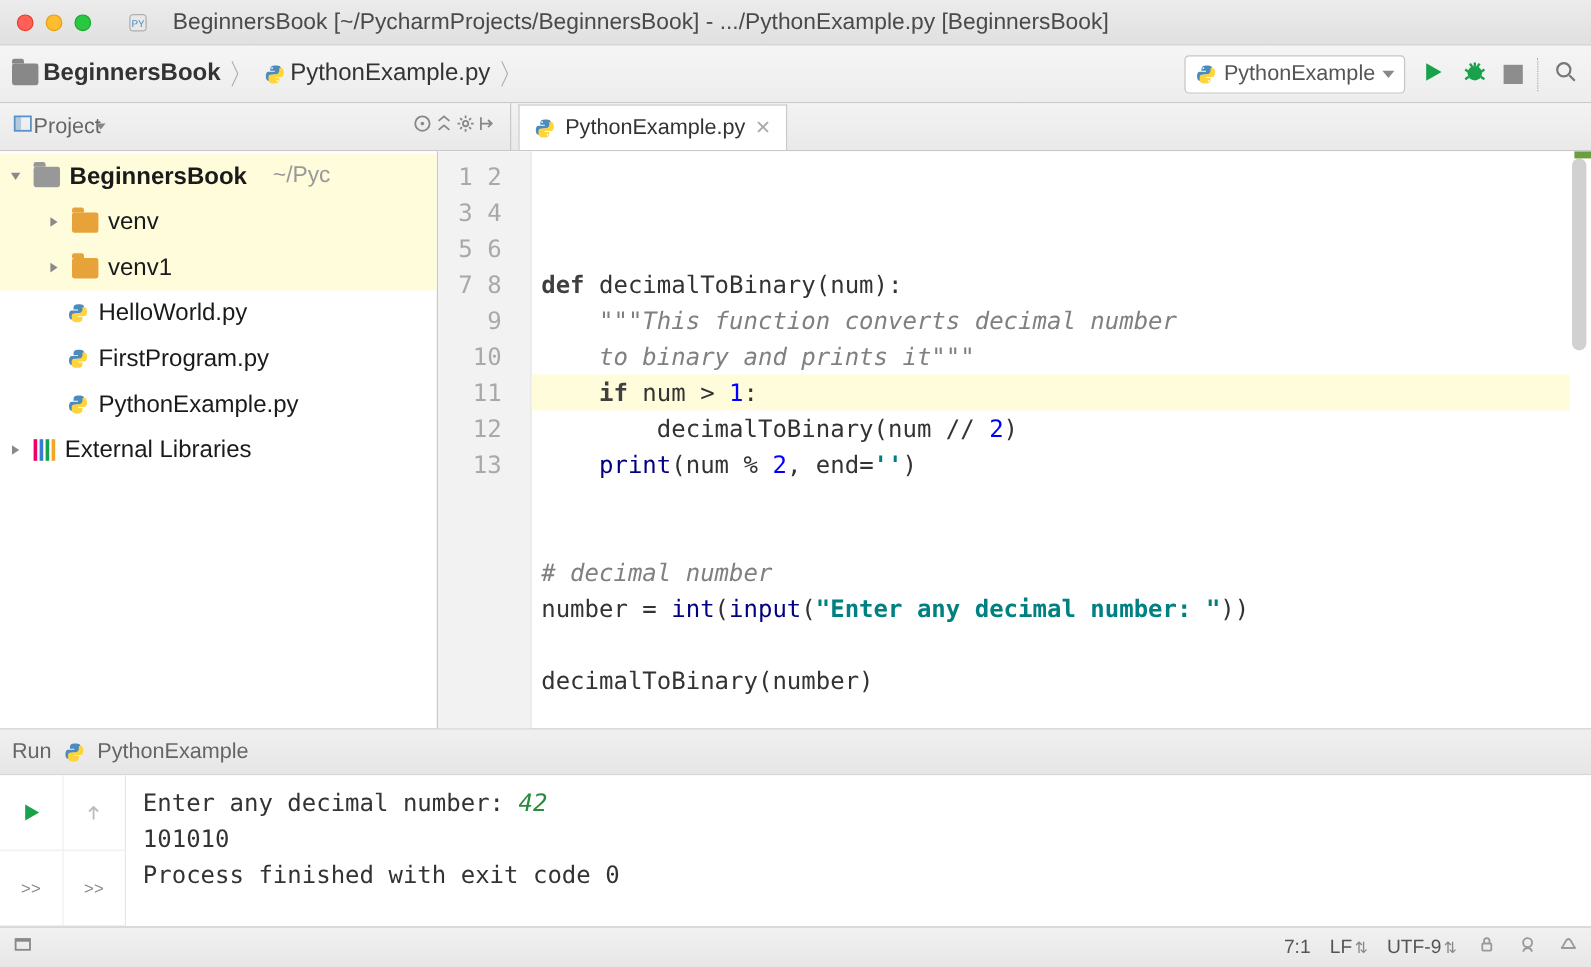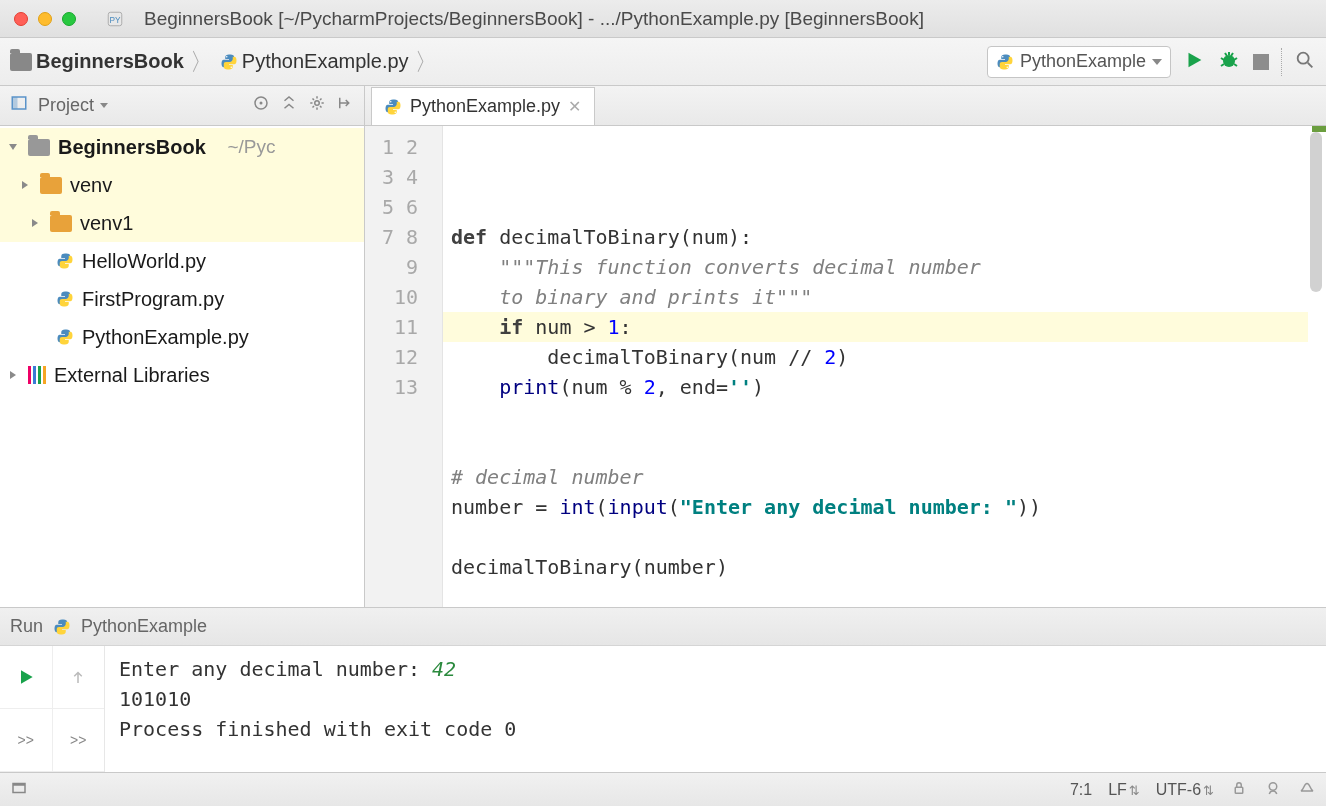--- a/index.html
+++ b/index.html
@@ -56,21 +56,21 @@
 .bug-icon svg{width:24px;height:24px;}
 .stop-btn{width:16px;height:16px;background:#8d8d8d;}
 .divider{width:1px;height:28px;border-left:1px dotted #aaa;}
 .search-icon svg{width:22px;height:22px;}
 
 .midbar{
   height:40px;background:linear-gradient(#f3f3f3,#e9e9e9);border-bottom:1px solid #c9c9c9;
   display:flex;align-items:stretch;
 }
 .proj-header{
-  width:365px;display:flex;align-items:center;padding:0 10px;gap:10px;border-right:1px solid #c9c9c9;font-size:18px;color:#666;
+  width:426px;display:flex;align-items:center;padding:0 10px;border-right:1px solid #c9c9c9;font-size:18px;color:#666;
 }
 .proj-header .sm-icon svg{width:18px;height:18px;}
 .proj-header .dd{width:0;height:0;border-left:4px solid transparent;border-right:4px solid transparent;border-top:5px solid #888;display:inline-block;margin-left:-4px;}
 .proj-header .spacer{flex:1;}
 .tabbar{display:flex;align-items:flex-end;padding-left:6px;}
 .tab{
   background:#fff;border:1px solid #c9c9c9;border-bottom:none;border-radius:0;
   height:38px;display:flex;align-items:center;padding:0 12px;gap:8px;font-size:18px;color:#333;margin-top:2px;
 }
 .tab .close{color:#aaa;font-size:16px;}
@@ -257,30 +257,30 @@
       <div class="tree-row selected" style="padding-left:6px">
         <span class="arrow">
             <svg viewBox="0 0 10 10">
               <path fill="#8a8a8a" d="M1 2l4 6 4-6z"></path>
             </svg>
           </span>
         <span class="folder-grey"></span>
         <b>BeginnersBook</b>&nbsp;
         <span class="grey-path">~/Pyc</span>
       </div>
-      <div class="tree-row selected" style="padding-left:18px">
+      <div class="tree-row selected" style="padding-left:38px">
         <span class="arrow">
             <svg viewBox="0 0 10 10">
               <path fill="#8a8a8a" d="M2 1l6 4-6 4z"></path>
             </svg>
           </span>
         <span class="folder-orange"></span>
         <span>venv</span>
       </div>
-      <div class="tree-row selected" style="padding-left:28px">
+      <div class="tree-row selected" style="padding-left:38px">
         <span class="arrow">
             <svg viewBox="0 0 10 10">
               <path fill="#8a8a8a" d="M2 1l6 4-6 4z"></path>
             </svg>
           </span>
         <span class="folder-orange"></span>
         <span>venv1</span>
       </div>
       <div class="tree-row" style="padding-left:56px">
         <span class="py-icon">
@@ -403,21 +403,21 @@
 </div>
 
 <div class="status">
   <span class="sm"><svg viewBox="0 0 24 24">
         <rect x="4" y="6" width="16" height="12" fill="none" stroke="#888" stroke-width="2"></rect>
         <rect x="4" y="6" width="16" height="3" fill="#888"></rect>
       </svg></span>
   <span class="spacer"></span>
   <span>7:1</span>
   <span class="updown">LF</span>
-  <span class="updown">UTF-6</span>
+  <span class="updown">UTF-9</span>
   <span class="sm"><svg viewBox="0 0 24 24">
         <rect x="7" y="11" width="10" height="8" rx="1" fill="none" stroke="#999" stroke-width="2"></rect>
         <path d="M9 11V8a3 3 0 016 0v3" fill="none" stroke="#999" stroke-width="2"></path>
       </svg></span>
   <span class="sm"><svg viewBox="0 0 24 24">
         <circle cx="12" cy="10" r="5" fill="none" stroke="#999" stroke-width="2"></circle>
         <path d="M7 20c1-3 3-4 5-4s4 1 5 4" fill="none" stroke="#999" stroke-width="2"></path>
       </svg></span>
   <span class="sm"><svg viewBox="0 0 24 24">
         <path d="M4 16c4-2 4-10 8-10s4 8 8 10H4z" fill="none" stroke="#999" stroke-width="2"></path>

